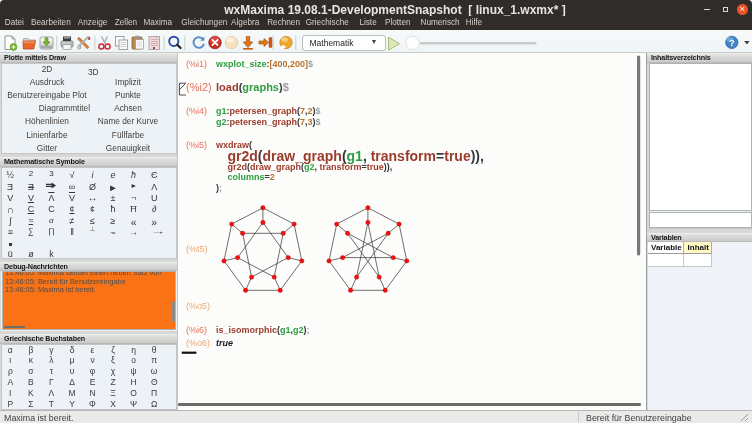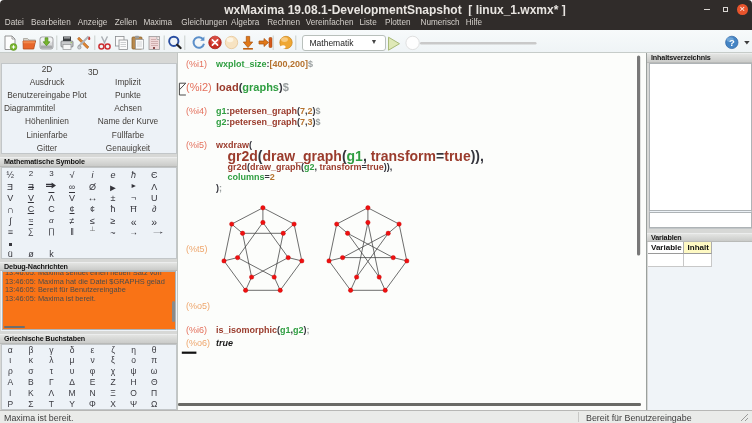--- a/index.html
+++ b/index.html
@@ -16,21 +16,21 @@
 
 <div class="abs" style="left:0;top:16px;width:752px;height:14px;background:#302c2a;color:#d4d0cb;font-size:8.2px">
     <span style="position:absolute;left:4.8px;top:2px">Datei</span>
     <span style="position:absolute;left:31.1px;top:2px">Bearbeiten</span>
     <span style="position:absolute;left:77.8px;top:2px">Anzeige</span>
     <span style="position:absolute;left:114.8px;top:2px">Zellen</span>
     <span style="position:absolute;left:143.5px;top:2px">Maxima</span>
     <span style="position:absolute;left:181.3px;top:2px">Gleichungen</span>
     <span style="position:absolute;left:231.1px;top:2px">Algebra</span>
     <span style="position:absolute;left:267.2px;top:2px">Rechnen</span>
-    <span style="position:absolute;left:305.7px;top:2px">Vereinfachen</span>
+    <span style="position:absolute;left:305.7px;top:2px">Griechische</span>
     <span style="position:absolute;left:359.4px;top:2px">Liste</span>
     <span style="position:absolute;left:385.0px;top:2px">Plotten</span>
     <span style="position:absolute;left:420.5px;top:2px">Numerisch</span>
     <span style="position:absolute;left:465.7px;top:2px">Hilfe</span>
   </div>
 
 <div class="abs" style="left:0;top:30px;width:752px;height:23px;background:linear-gradient(#f7fafb,#eff4f6);border-bottom:1px solid #c6ccc9">
 <svg style="position:absolute;left:0;top:0" width="752" height="23" viewBox="0 0 752 23">
       <g transform="translate(2.5,5)">
         <path d="M2.5 1h7l3 3v10.5h-10z" fill="#fdfdfd" stroke="#8a8a8a" stroke-width="0.9"></path>
@@ -127,28 +127,29 @@
       <circle cx="412.6" cy="12.9" r="6.7" fill="#fefefe" stroke="#d8d8d8" stroke-width="0.8"></circle>
       <circle cx="731.8" cy="12.4" r="6.2" fill="#4484c4" stroke="#2d62a0" stroke-width="0.7"></circle>
       <ellipse cx="730" cy="9.6" rx="3.6" ry="2.4" fill="#7fb0de" opacity="0.75"></ellipse>
       <text x="731.8" y="15.6" font-size="9.5" font-weight="700" fill="#fff" text-anchor="middle" font-family="Liberation Sans,sans-serif">?</text>
       <path d="M744.2 11h5.4l-2.7 3.4z" fill="#3d3d3d"></path>
     </svg>
 <div class="abs" style="left:301.5px;top:5px;width:84px;height:15.5px;background:#fff;border:1px solid #b9c0bc;border-radius:3px;font-size:8.5px;color:#1c1c1c;line-height:14px;padding-left:7px">Mathematik<span style="position:absolute;right:7px;top:-1.5px;color:#444;font-size:7px">▼</span></div>
 </div>
 
 <div class="abs" style="left:0;top:53px;width:178px;height:357px;background:#d7d8d6">
+  <div class="cap" style="top:0">Plotte mittels Draw</div>
   <div class="pbody" style="left:1px;top:9.5px;width:176px;height:91.5px;border:1px solid #c2c6c8;font-size:8.3px;color:#413d39">
       <div style="position:absolute;left:2px;top:0.5px;width:86px;text-align:center">2D</div>
       <div style="position:absolute;left:86px;top:3px;width:80px;">3D</div>
       <div style="position:absolute;left:2px;top:13.6px;width:86px;text-align:center">Ausdruck</div>
       <div style="position:absolute;left:86px;top:13.6px;width:80px;text-align:center">Implizit</div>
       <div style="position:absolute;left:2px;top:26.7px;width:86px;text-align:center">Benutzereingabe Plot</div>
       <div style="position:absolute;left:86px;top:26.7px;width:80px;text-align:center">Punkte</div>
-      <div style="position:absolute;left:2px;top:39.8px;width:86px;text-align:left">Diagrammtitel</div>
+      <div style="position:absolute;left:2px;top:39.8px;width:86px;text-align:right">Diagrammtitel</div>
       <div style="position:absolute;left:86px;top:39.8px;width:80px;text-align:center">Achsen</div>
       <div style="position:absolute;left:2px;top:52.9px;width:86px;text-align:center">Höhenlinien</div>
       <div style="position:absolute;left:86px;top:52.9px;width:80px;text-align:center">Name der Kurve</div>
       <div style="position:absolute;left:2px;top:66.0px;width:86px;text-align:center">Linienfarbe</div>
       <div style="position:absolute;left:86px;top:66.0px;width:80px;text-align:center">Füllfarbe</div>
       <div style="position:absolute;left:2px;top:79.1px;width:86px;text-align:center">Gitter</div>
       <div style="position:absolute;left:86px;top:79.1px;width:80px;text-align:center">Genauigkeit</div>
     </div>
   <div class="cap" style="top:104px">Mathematische Symbole</div>
   <div class="pbody" style="left:1px;top:113.5px;width:176px;height:92px;border:1px solid #c2c6c8"></div>
@@ -207,21 +208,20 @@
       <div style="position:absolute;left:0.3px;top:238.1px;width:20px;text-align:center;"><span style="display:inline-block;width:3.5px;height:3.5px;background:#38383e"></span></div>
       <div style="position:absolute;left:0.3px;top:249.4px;width:20px;text-align:center;">ü</div>
       <div style="position:absolute;left:20.9px;top:249.4px;width:20px;text-align:center;">ø</div>
       <div style="position:absolute;left:41.4px;top:249.4px;width:20px;text-align:center;">k</div>
     </div>
   <div class="cap" style="top:208.5px">Debug-Nachrichten</div>
   <div class="abs" style="left:1px;top:218px;width:176px;height:59.5px;background:#edf2f7"></div>
   <div class="abs" style="left:2px;top:218px;width:174px;height:58.5px;background:#f97316;border:1px solid #aeb3b6;overflow:hidden">
      <div style="position:absolute;left:2px;top:-3px;font-size:7.4px;line-height:8.7px;color:#4c4c4c">
         <div style="white-space:nowrap">13:46:05: Maxima sendet einen neuen Satz von</div>
-        <div style="white-space:nowrap">13:46:05: Maxima hat die Datei $GRAPHS gelad</div>
         <div style="white-space:nowrap">13:46:05: Bereit für Benutzereingabe</div>
         <div style="white-space:nowrap">13:46:05: Maxima ist bereit.</div>
       </div>
      <div style="position:absolute;left:168.5px;top:29px;width:3.5px;height:21px;background:#8a8a8a;border-radius:2px"></div>
      <div style="position:absolute;left:1px;top:53.5px;width:21px;height:2.6px;background:#6e6e6e;border-radius:1.3px"></div>
   </div>
   <div class="cap" style="top:281px">Griechische Buchstaben</div>
   <div class="pbody" style="left:1px;top:290.5px;width:176px;height:66px;border:1px solid #c2c6c8"></div>
   <div class="abs" style="left:0;top:-53px;width:178px;height:423px;font-size:8.5px;color:#3a3a40">
       <div style="position:absolute;left:0.3px;top:344.6px;width:20px;text-align:center">α</div>

